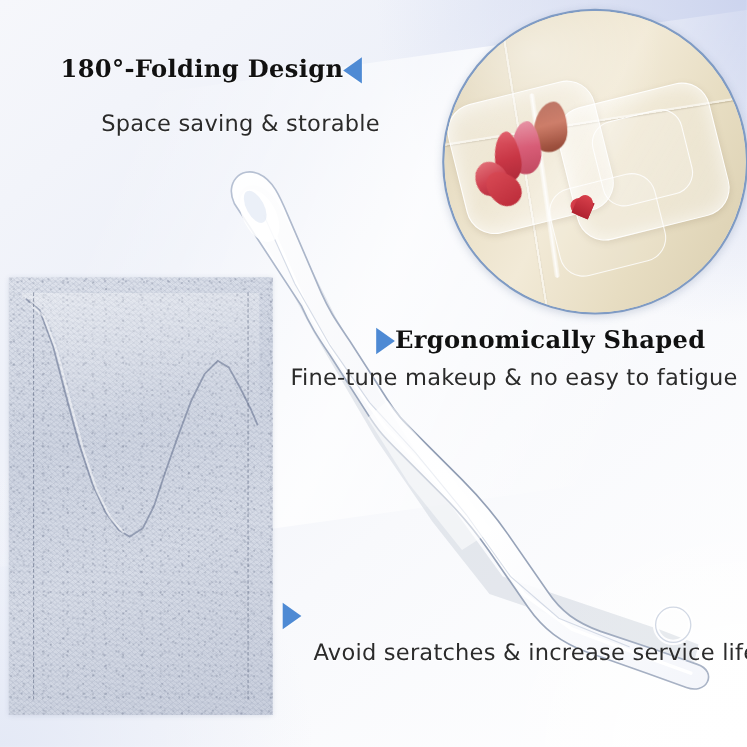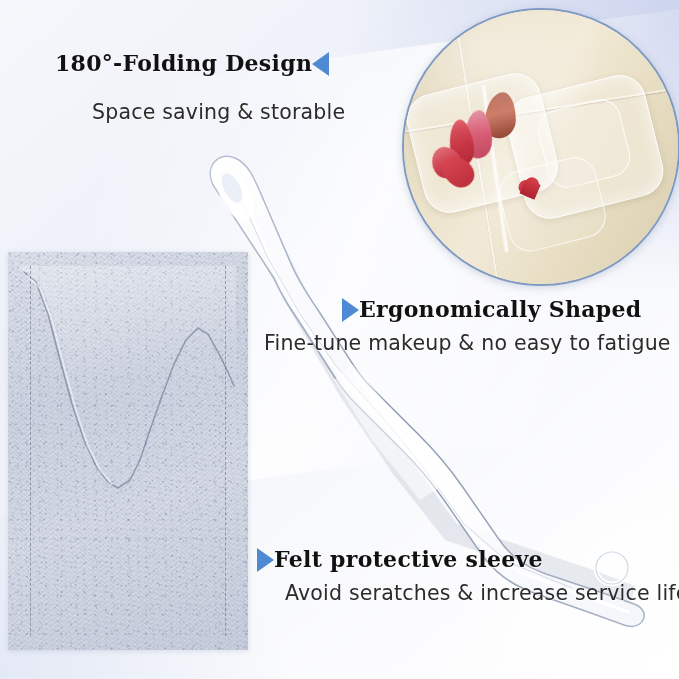--- a/index.html
+++ b/index.html
@@ -377,18 +377,17 @@
     <div class="heading">
       <span class="tri right"></span>
       <span>Ergonomically Shaped</span>
     </div>
     <div class="subtitle">Fine-tune makeup &amp; no easy to fatigue</div>
   </div>
 
   <div class="block" id="block-felt">
     <div class="heading">
       <span class="tri right"></span>
-      <span>Felt protective sleeve</span>
     </div>
     <div class="subtitle">Avoid seratches &amp; increase service life</div>
   </div>
 
 </div>
 
 </body></html>

